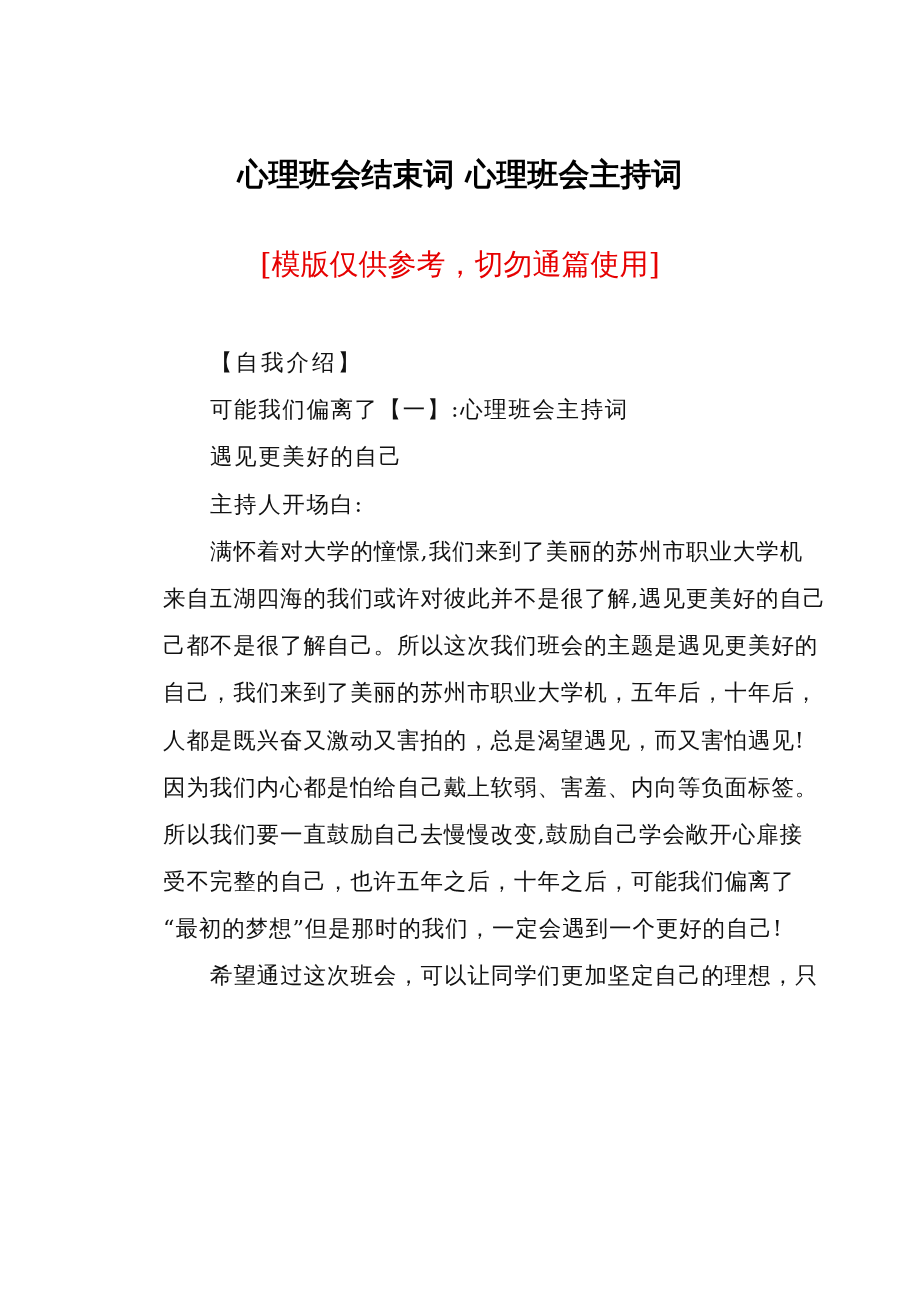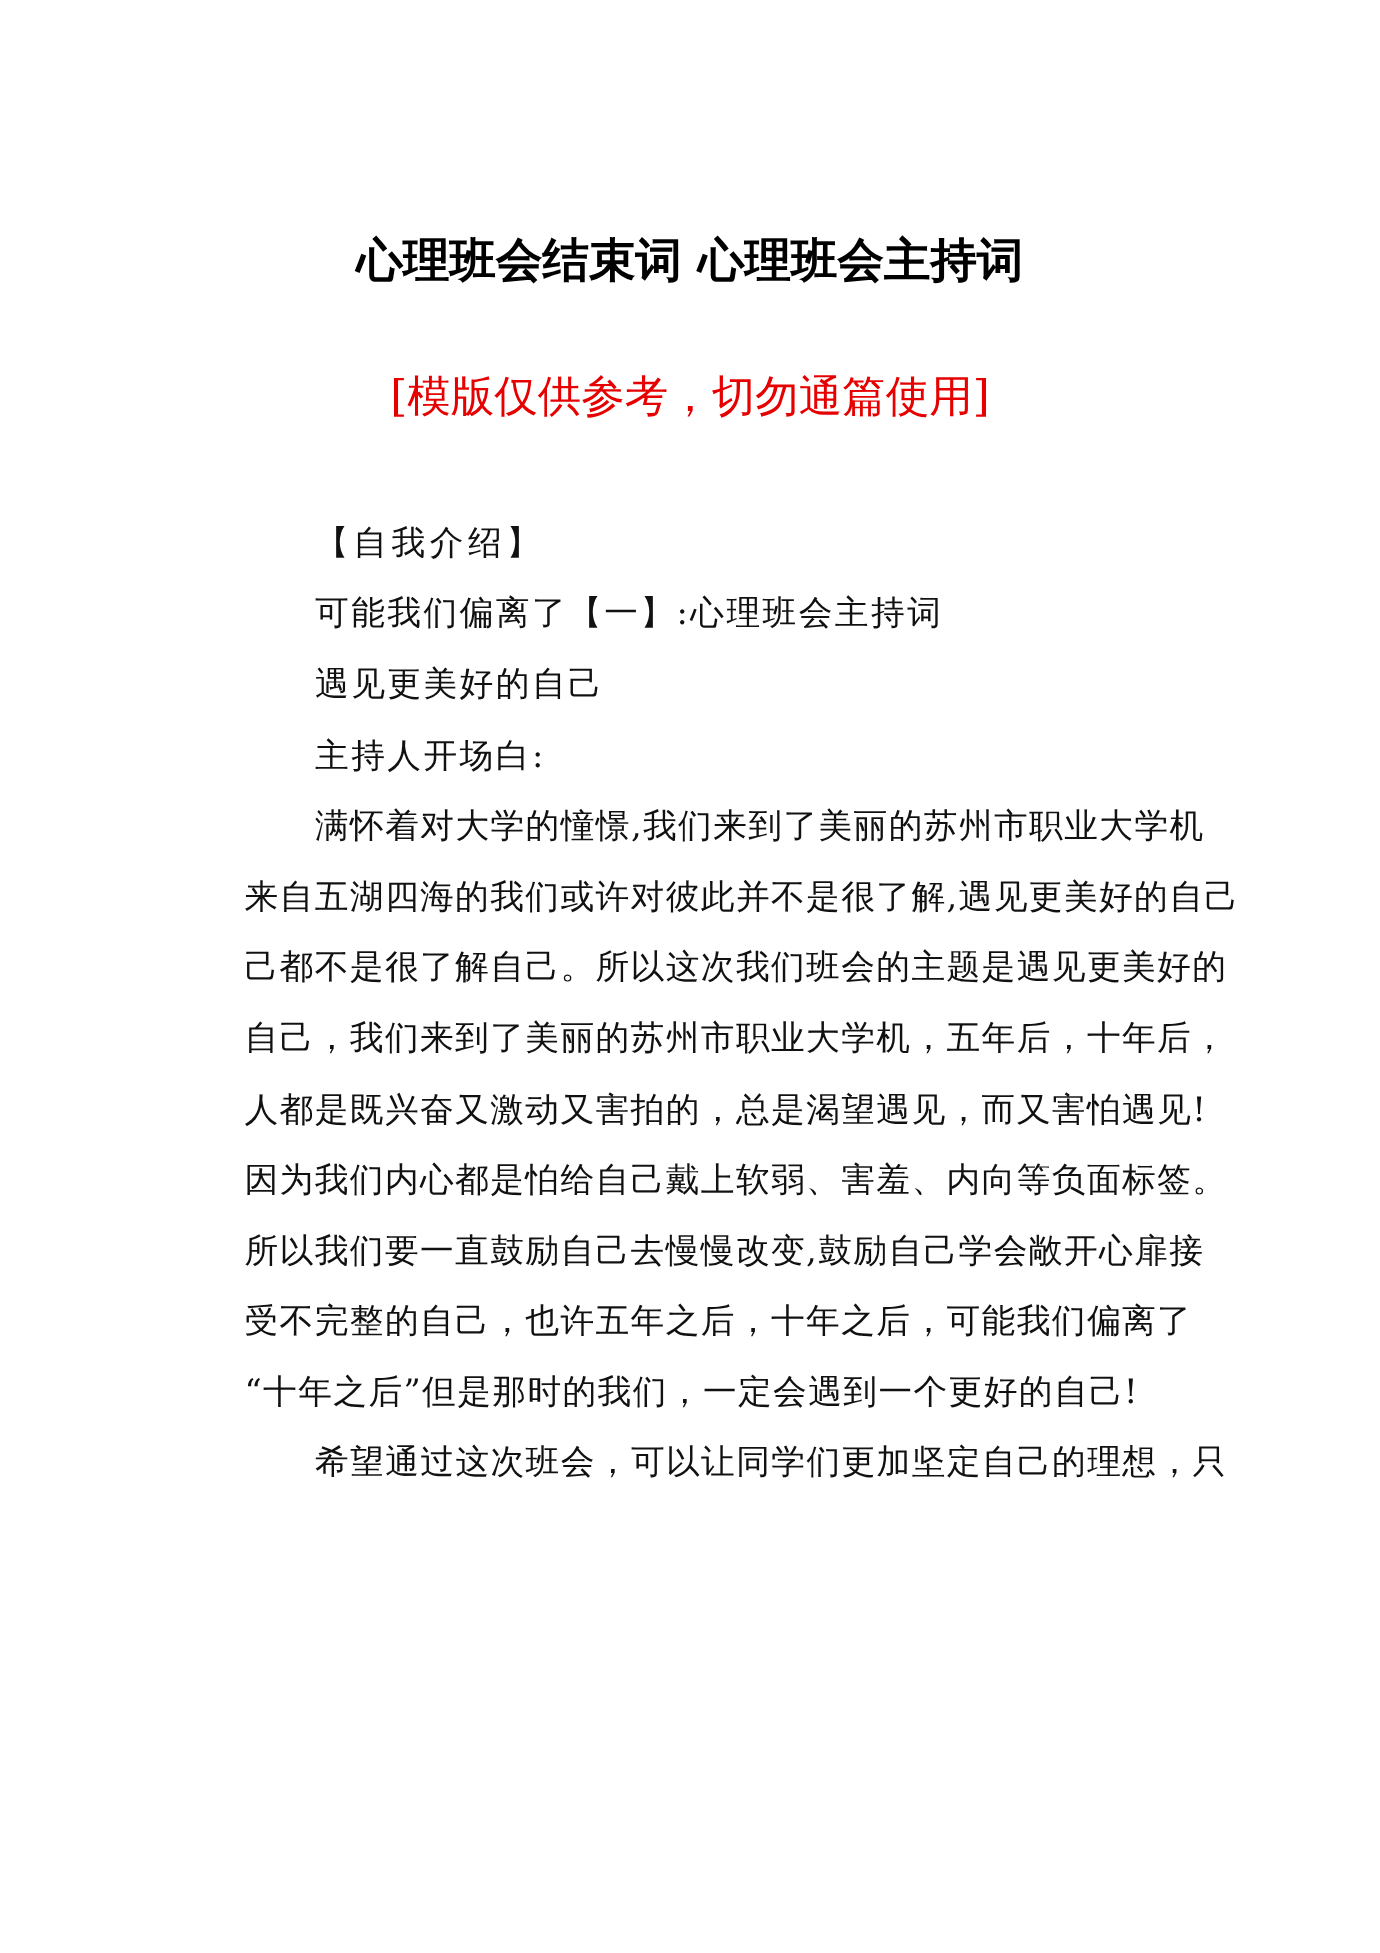--- a/index.html
+++ b/index.html
@@ -82,16 +82,16 @@
     <div class="line indent">遇见更美好的自己</div>
     <div class="line indent">主持人开场白:</div>
     <div class="line indent wide">满怀着对大学的憧憬,我们来到了美丽的苏州市职业大学机</div>
     <div class="line wide">来自五湖四海的我们或许对彼此并不是很了解,遇见更美好的自己</div>
     <div class="line wide">己都不是很了解自己。所以这次我们班会的主题是遇见更美好的</div>
     <div class="line wide">自己，我们来到了美丽的苏州市职业大学机，五年后，十年后，</div>
     <div class="line wide">人都是既兴奋又激动又害拍的，总是渴望遇见，而又害怕遇见!</div>
     <div class="line wide">因为我们内心都是怕给自己戴上软弱、害羞、内向等负面标签。</div>
     <div class="line wide">所以我们要一直鼓励自己去慢慢改变,鼓励自己学会敞开心扉接</div>
     <div class="line wide">受不完整的自己，也许五年之后，十年之后，可能我们偏离了</div>
-    <div class="line wide">“十年之后”但是那时的我们，一定会遇到一个更好的自己!</div>
+    <div class="line wide">“最初的梦想”但是那时的我们，一定会遇到一个更好的自己!</div>
     <div class="line indent wide">希望通过这次班会，可以让同学们更加坚定自己的理想，只</div>
   </div>
 </div>
 
 </body></html>

